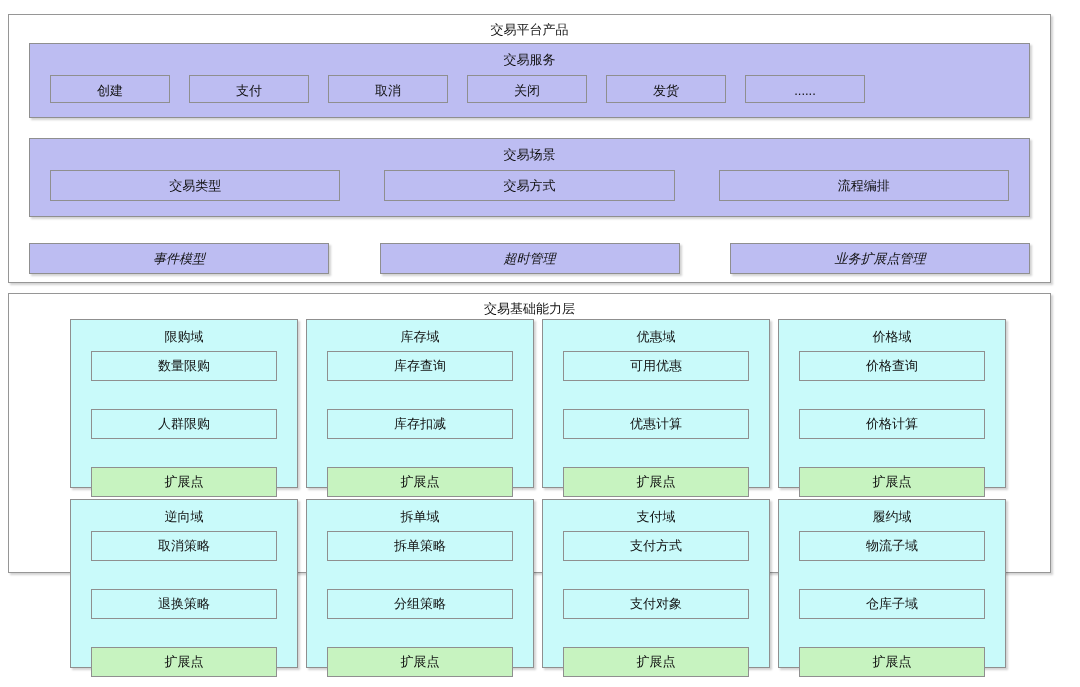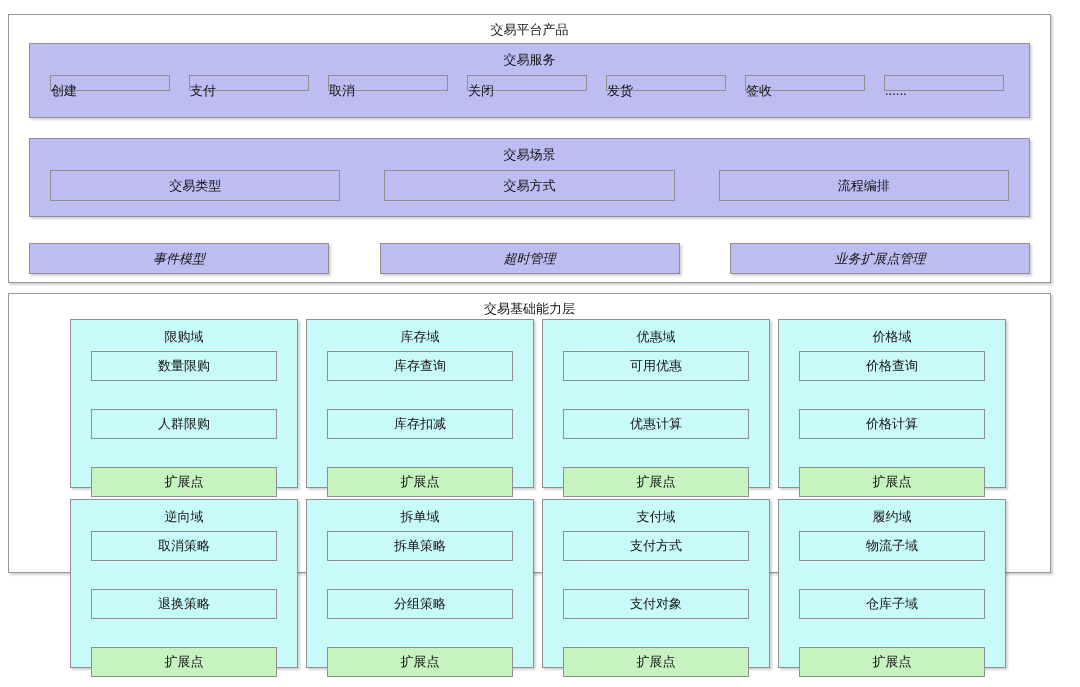--- a/index.html
+++ b/index.html
@@ -28,22 +28,22 @@
     background: var(--purple);
     border: 1px solid #8f8f8f;
     box-shadow: 2px 2px 2px rgba(0,0,0,0.18);
   }
   #service-band { top: 28px;  height: 75px; }
   #scene-band   { top: 123px; height: 79px; }
   .band-title { height: 31px; line-height: 31px; text-align: center; }
   .band-items { display: flex; margin: 0 20px; }
   #service-items { gap: 19px; }
   .item-box {
-    width: 120px; height: 16px; line-height: 30px;
-    text-align: left;
+    width: 120px; height: 28px; line-height: 30px;
+    text-align: center;
     background: var(--purple);
     border: 1px solid #8f8f8f;
   }
   #scene-items { gap: 44px; border-radius: 11px; }
   .scene-box {
     flex: 1; height: 31px; line-height: 29px;
     text-align: center;
     background: var(--purple);
     border: 1px solid #8f8f8f;
   }
@@ -86,21 +86,20 @@
   <div class="box-title">交易平台产品</div>
 
   <div class="band" id="service-band">
     <div class="band-title">交易服务</div>
     <div class="band-items" id="service-items">
         <div class="item-box">创建</div>
         <div class="item-box">支付</div>
         <div class="item-box">取消</div>
         <div class="item-box">关闭</div>
         <div class="item-box">发货</div>
-        <div class="item-box">签收</div>
         <div class="item-box">......</div>
       </div>
   </div>
 
   <div class="band" id="scene-band">
     <div class="band-title">交易场景</div>
     <div class="band-items" id="scene-items">
         <div class="scene-box">交易类型</div>
         <div class="scene-box">交易方式</div>
         <div class="scene-box">流程编排</div>

